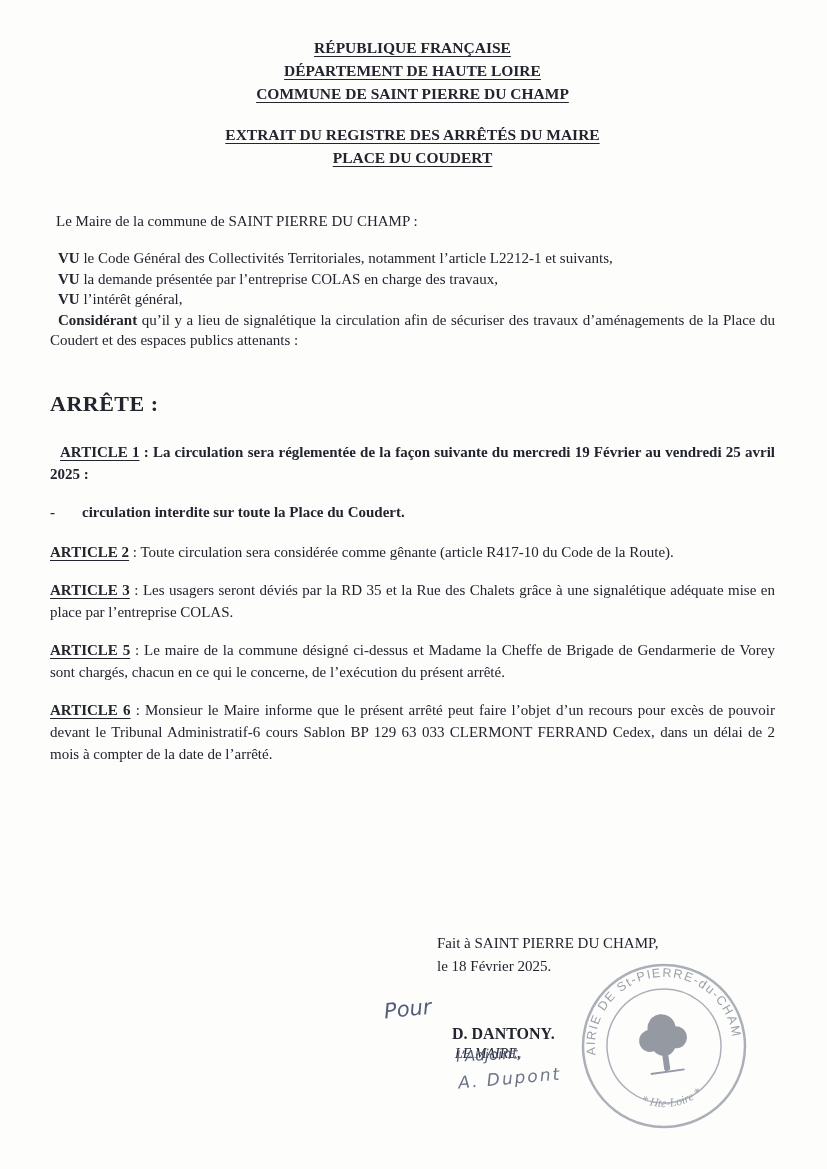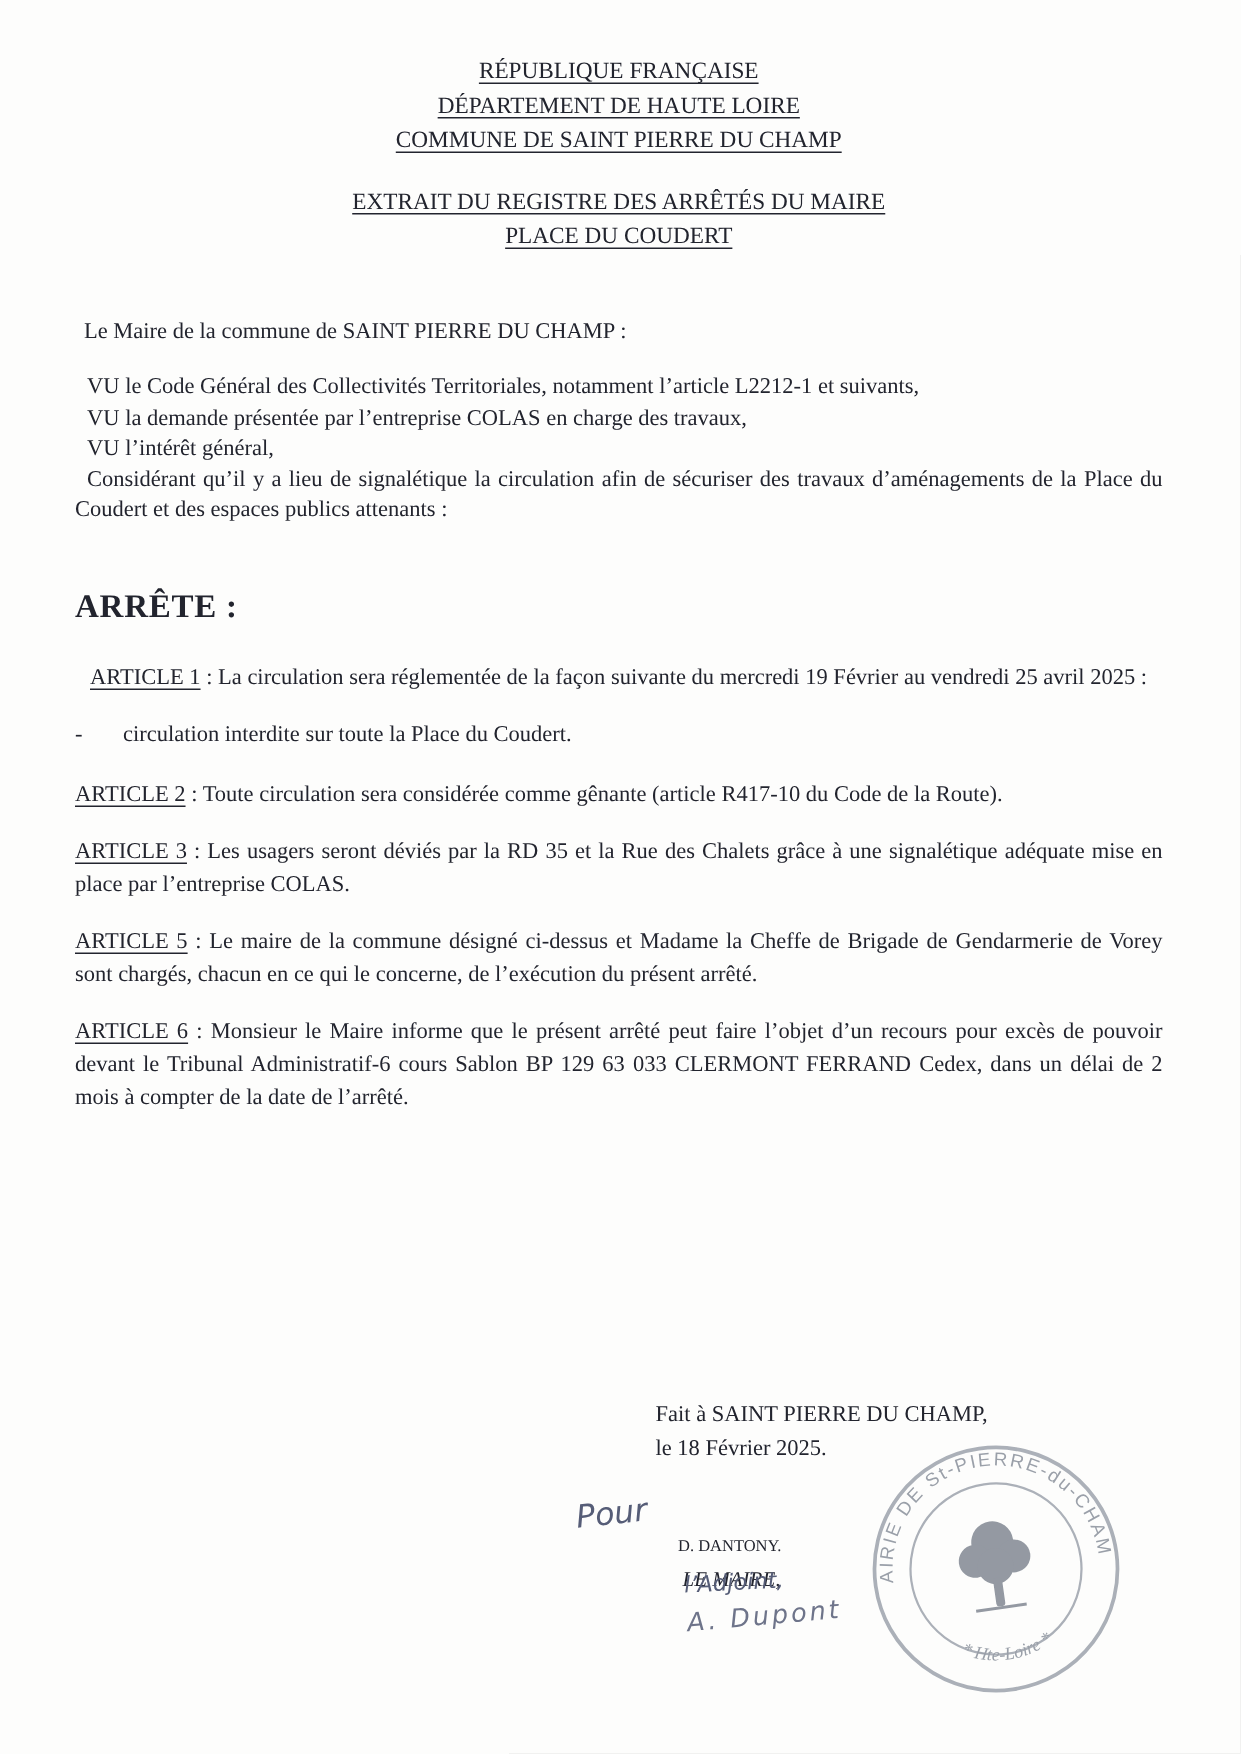--- a/index.html
+++ b/index.html
@@ -9,21 +9,21 @@
       height: 1169px;
       margin: 0 auto;
       background: #fdfdfc;
       color: #22242e;
       font-family: "Liberation Serif", serif;
       font-size: 15px;
       overflow: hidden;
       box-sizing: border-box;
       padding: 36px 52px 0 50px;
     }
-    .b { font-weight: normal; }
+    .b { font-weight: bold; }
     .it { font-style: italic; }
     .u { text-decoration: underline; text-underline-offset: 3px; text-decoration-thickness: 1.4px; }
 
     .doc-header { text-align: center; }
     .h-line { line-height: 23px; font-size: 15.5px; }
     .h-line.registre { margin-top: 18px; }
     .h-line.objet { margin-top: 20px; }
 
     .intro { margin: 44px 0 18px; text-indent: 6px; }
 
@@ -65,21 +65,21 @@
     .hand {
       font-family: "DejaVu Sans", sans-serif;
       font-style: italic;
       color: #565d77;
     }
     .sig-pour {
       position: absolute; left: 384px; top: 997px;
       font-size: 21px; transform: rotate(-6deg);
     }
     .sig-title { position: absolute; left: 455px; top: 1002px; font-size: 14px; margin-top: 44px; }
-    .sig-name  { position: absolute; left: 452px; top: 1025px; font-size: 11px; }
+    .sig-name  { position: absolute; left: 452px; top: 1025px; font-size: 16px; }
     .sig-adjoint {
       position: absolute; left: 456px; top: 1046px;
       font-size: 15px; transform: rotate(-3deg);
     }
     .sig-scribble {
       position: absolute; left: 458px; top: 1068px;
       font-size: 17px; letter-spacing: 2px;
       transform: rotate(-5deg); opacity: 0.85;
     }
 

